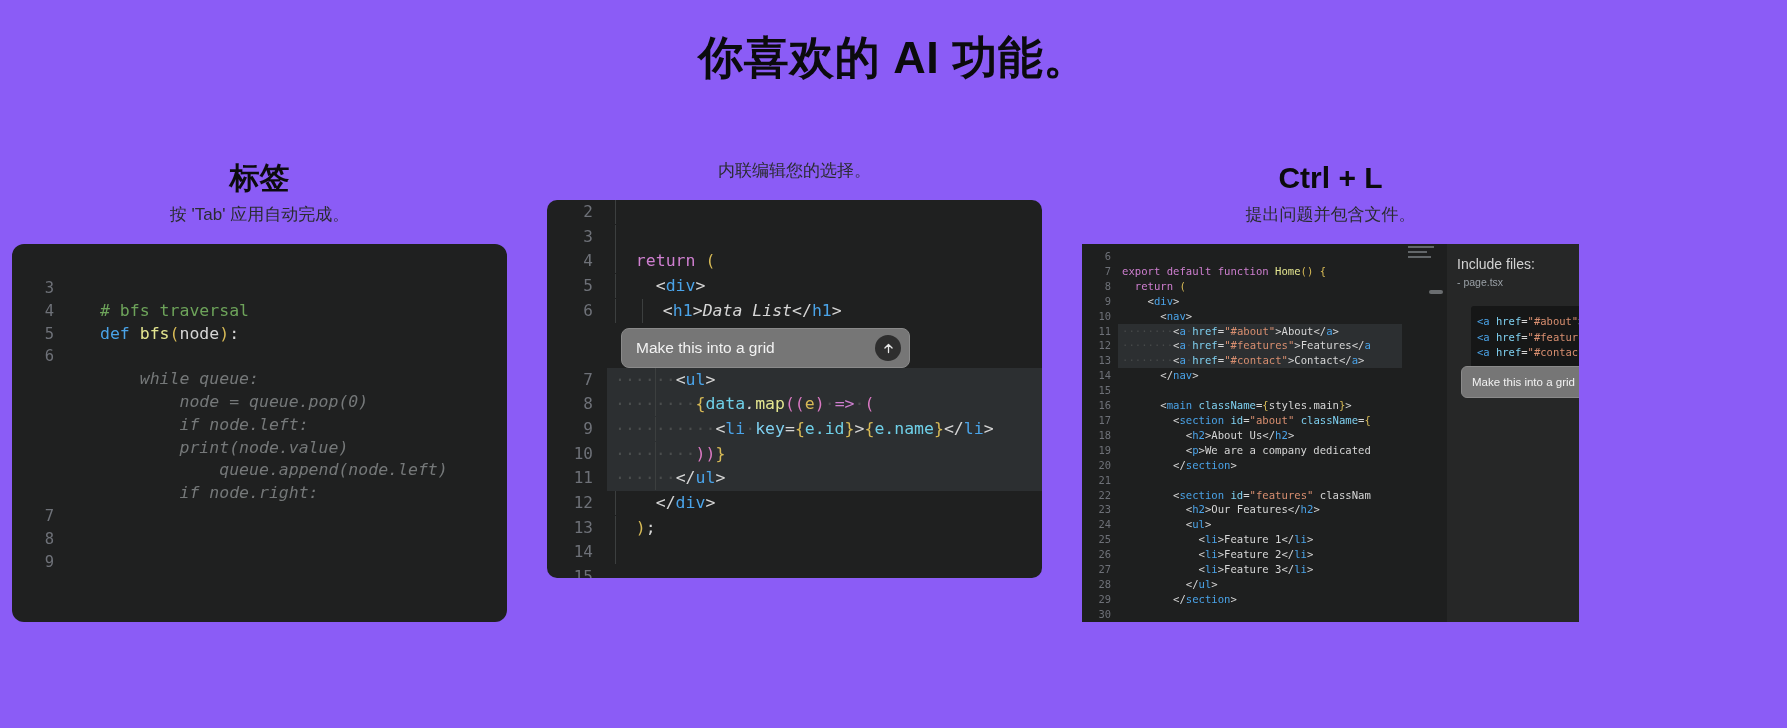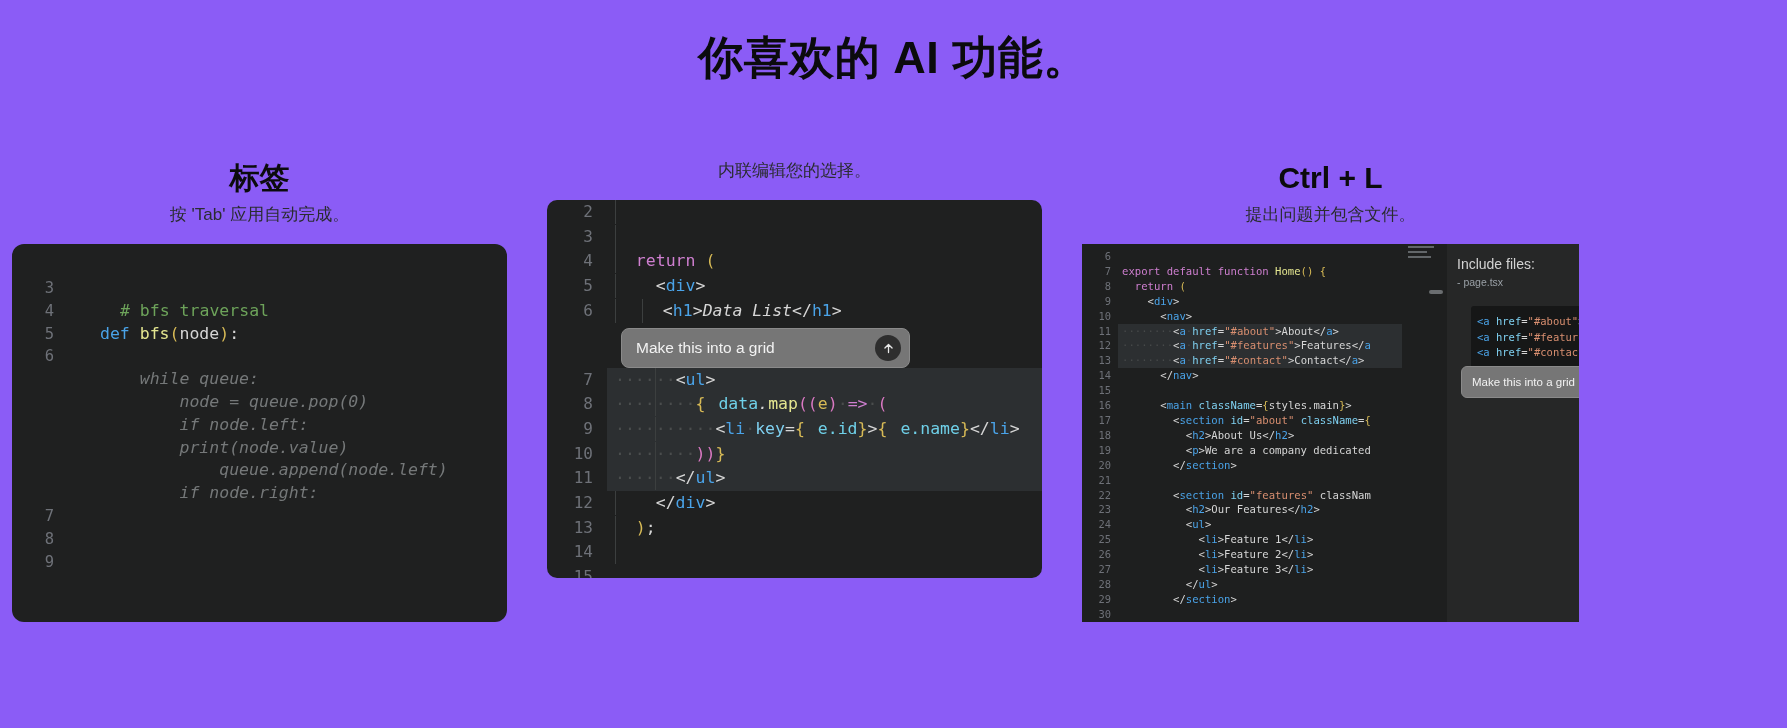--- a/index.html
+++ b/index.html
@@ -92,37 +92,37 @@
     overflow: hidden;
   }
 
   
   .p1-body { padding: 33px 0 0 0; font-size: 16.5px; line-height: 22.8px; }
   .p1-body .ln { width: 52px; padding-right: 10px; font-size: 15.5px; }
   .p1-body .code { padding-left: 36px; }
   .p1 .kw { color: #4aa3e8; }
   .p1 .fn { color: #e3e58f; }
   .p1 .paren { color: #d7ba56; }
-  .p1 .cmt { color: #6da35a; margin-left: 20px; }
+  .p1 .cmt { color: #6da35a; }
   .p1 .plain { color: #d6d6d6; }
   .p1 .ghost { color: #757879; font-style: italic; }
   .p1 .ghost-hl { background: #2b2c2c; display: inline-block; }
 
   
   .p2-body { padding: 0; font-size: 16.5px; line-height: 24.7px; position: relative; }
   .p2-body .ln { width: 60px; padding-right: 14px; font-size: 16px; }
   .p2-body .code { padding-left: 8px; }
   .p2 .kw { color: #cf7fd0; }
   .p2 .tag { color: #4aa3e8; }
   .p2 .br { color: #d6d6d6; }
   .p2 .txt { color: #d6d6d6; font-style: italic; }
   .p2 .paren-p { color: #d978c2; }
   .p2 .paren-y { color: #d7ba56; }
   .p2 .attr { color: #7fd0f0; }
-  .p2 .cy { color: #6fd0e8; margin-left: 13px; }
+  .p2 .cy { color: #6fd0e8; }
   .p2 .dot { color: #4a4d4d; }
   .p2 .indent-guide {
     border-left: 1px solid #3c3f3f;
     display: inline-block;
     height: 24px;
     vertical-align: top;
     margin: 0 0 0 0;
   }
   .hl-block { background: #2c2f31; }
 

